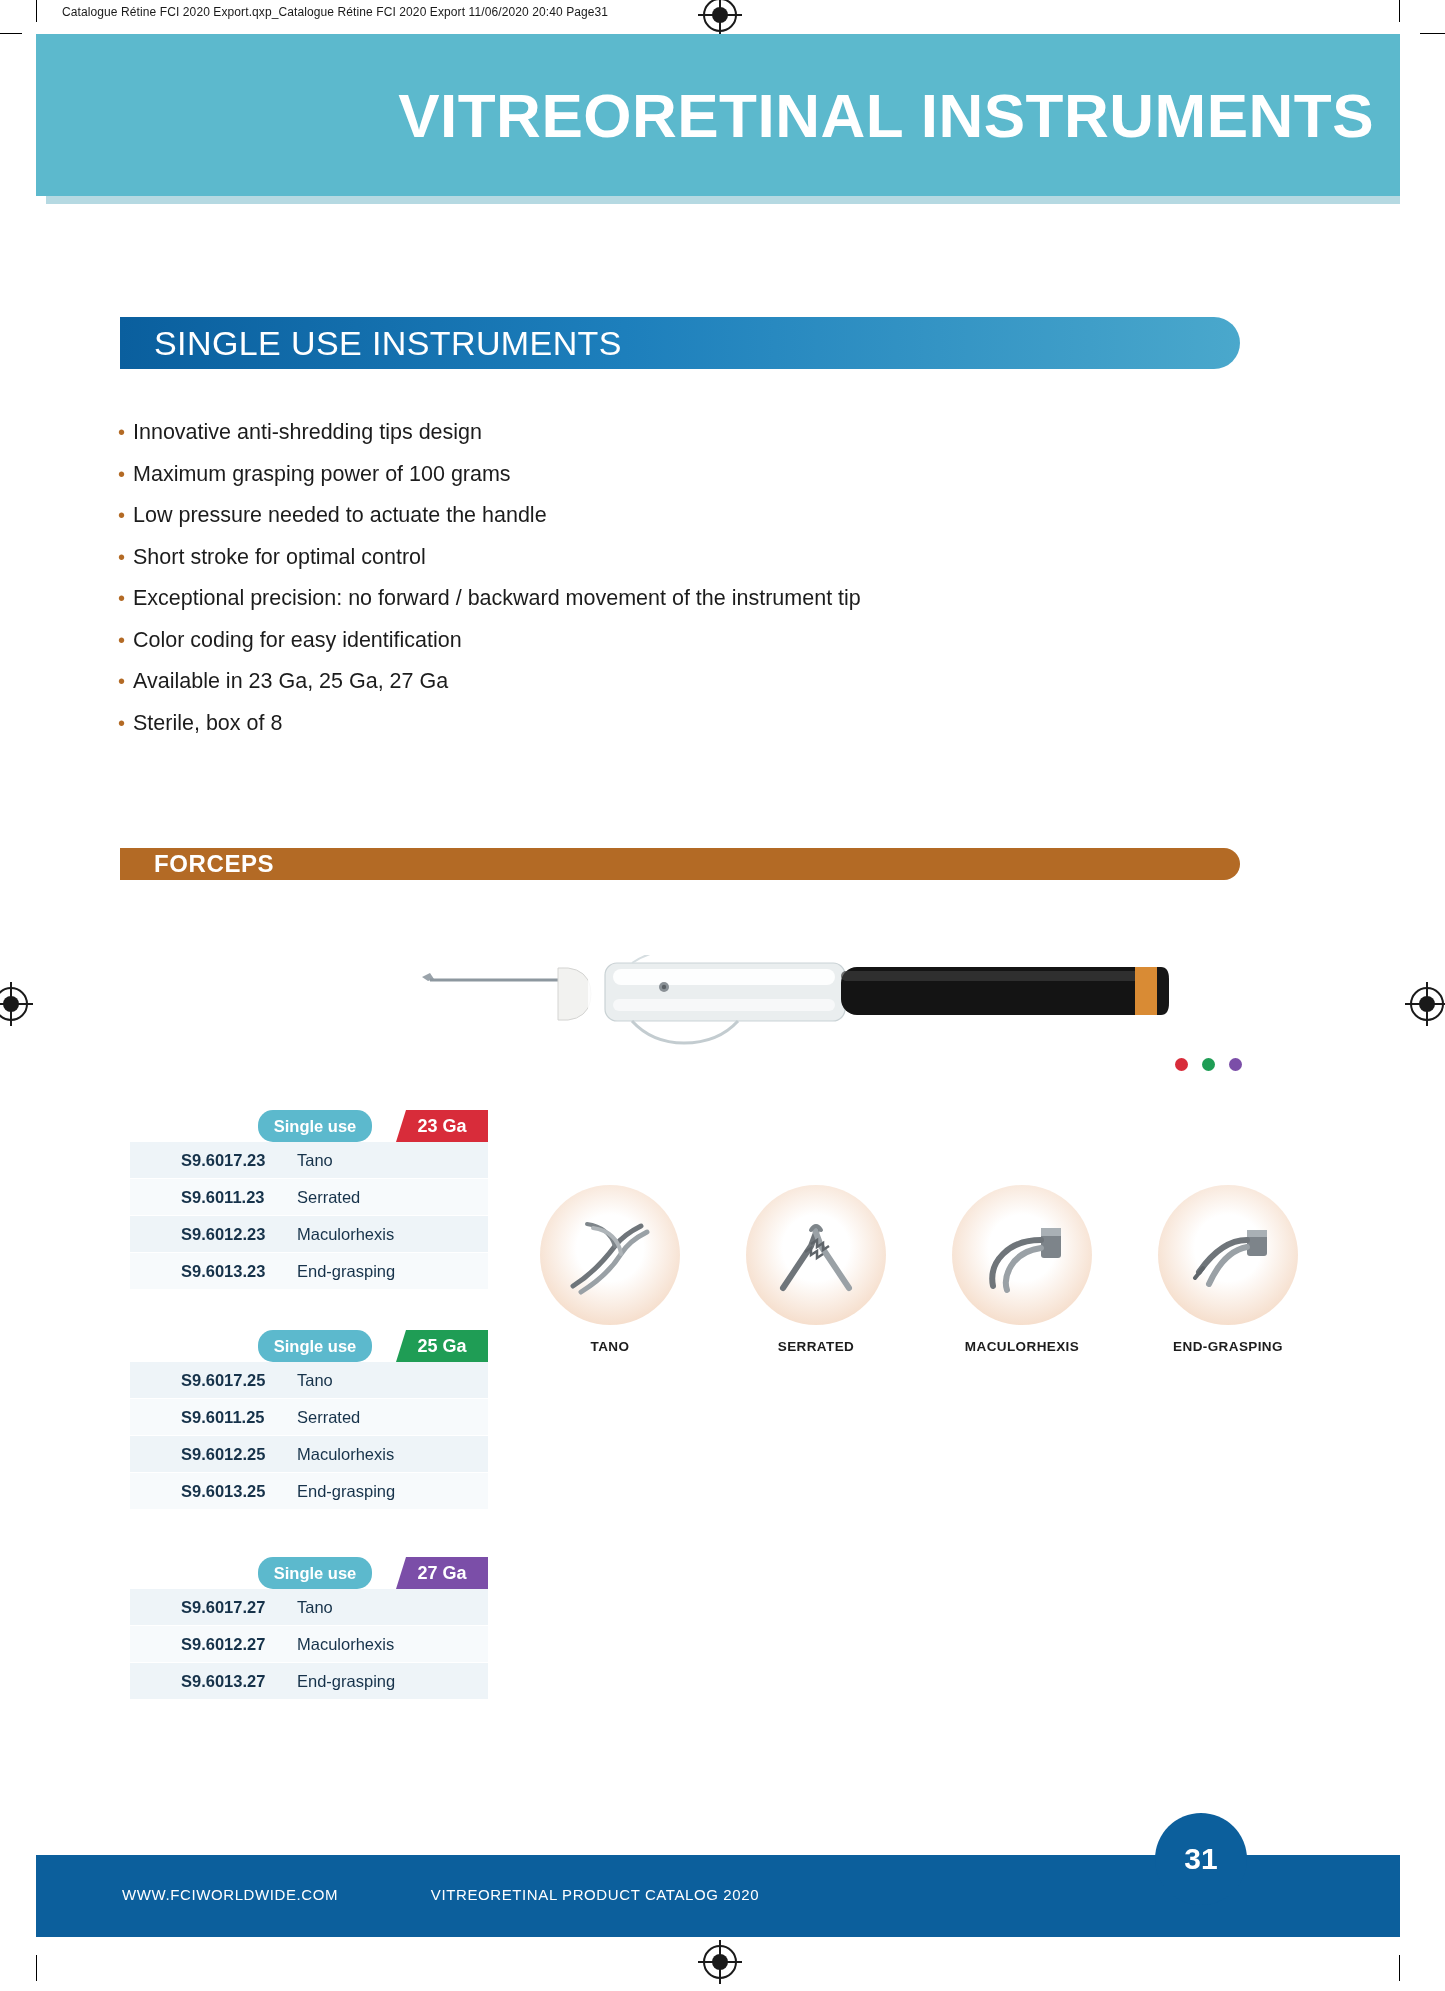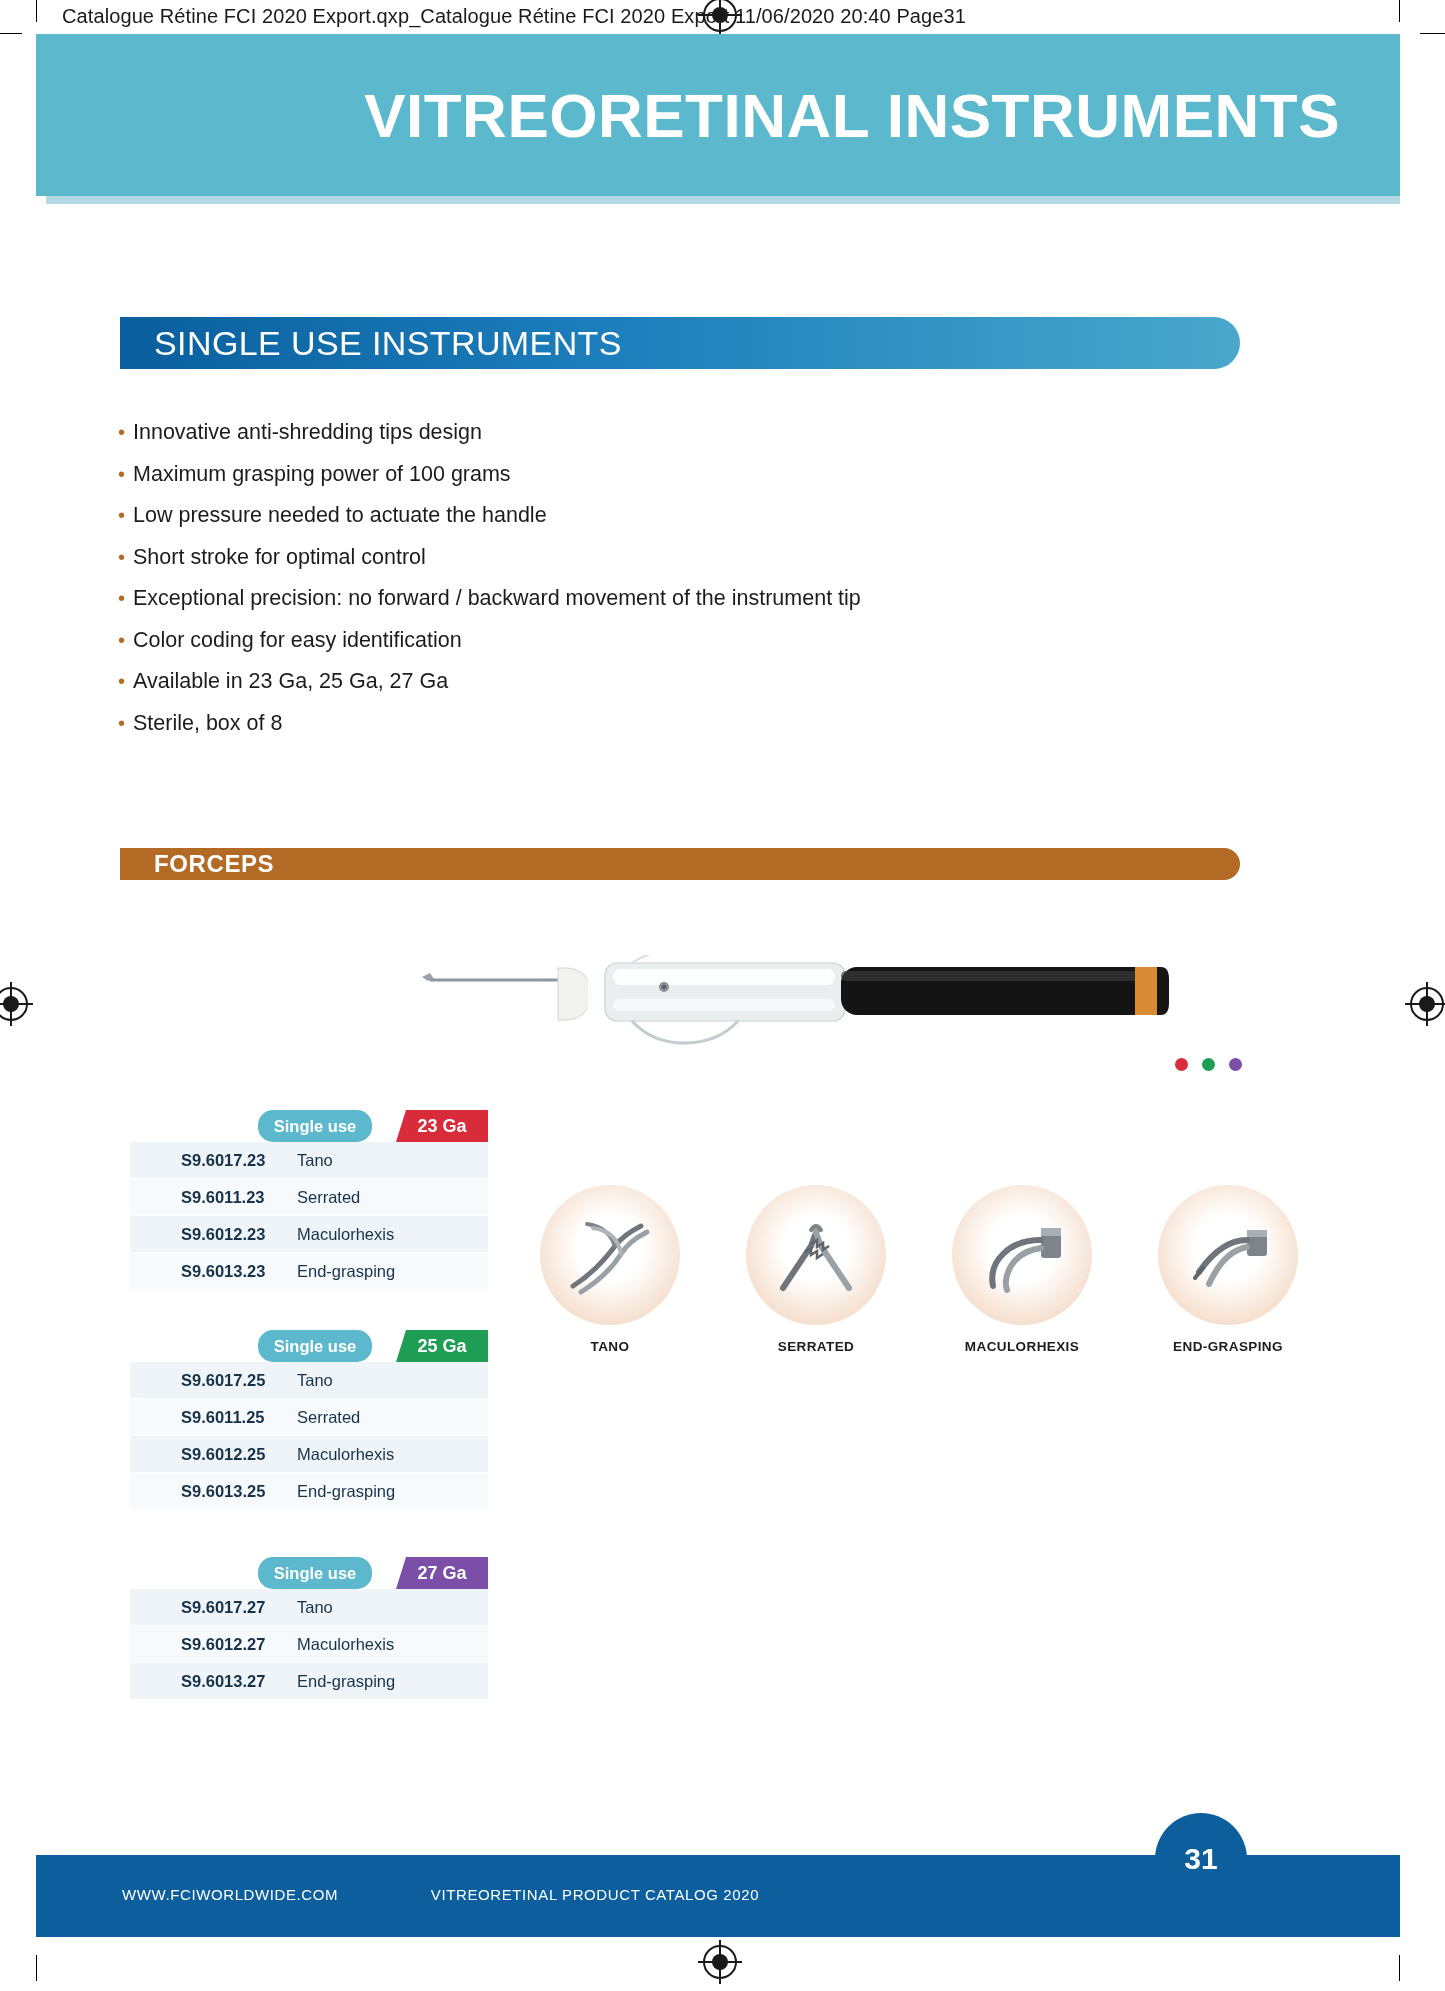--- a/index.html
+++ b/index.html
@@ -56,21 +56,21 @@
     margin: -8px 0 0 -8px;
     border-radius: 50%;
     background: #1a1a1a;
   }
 
   
   .slug {
     position: absolute;
     left: 62px;
     top: 5px;
-    font-size: 20px;
+    font-size: 12px;
     color: #1a1a1a;
     letter-spacing: 0.1px;
     white-space: nowrap;
   }
 
   
   .banner {
     position: absolute;
     left: 36px;
     top: 34px;
@@ -88,21 +88,21 @@
   }
   .banner-title {
     position: absolute;
     left: 0;
     top: 0;
     width: 100%;
     height: 100%;
     display: flex;
     align-items: center;
     justify-content: flex-end;
-    padding-right: 60px;
+    padding-right: 26px;
     box-sizing: border-box;
     color: #ffffff;
     font-size: 62px;
     font-weight: bold;
     letter-spacing: 0.5px;
   }
 
   
   .bar {
     position: absolute;

